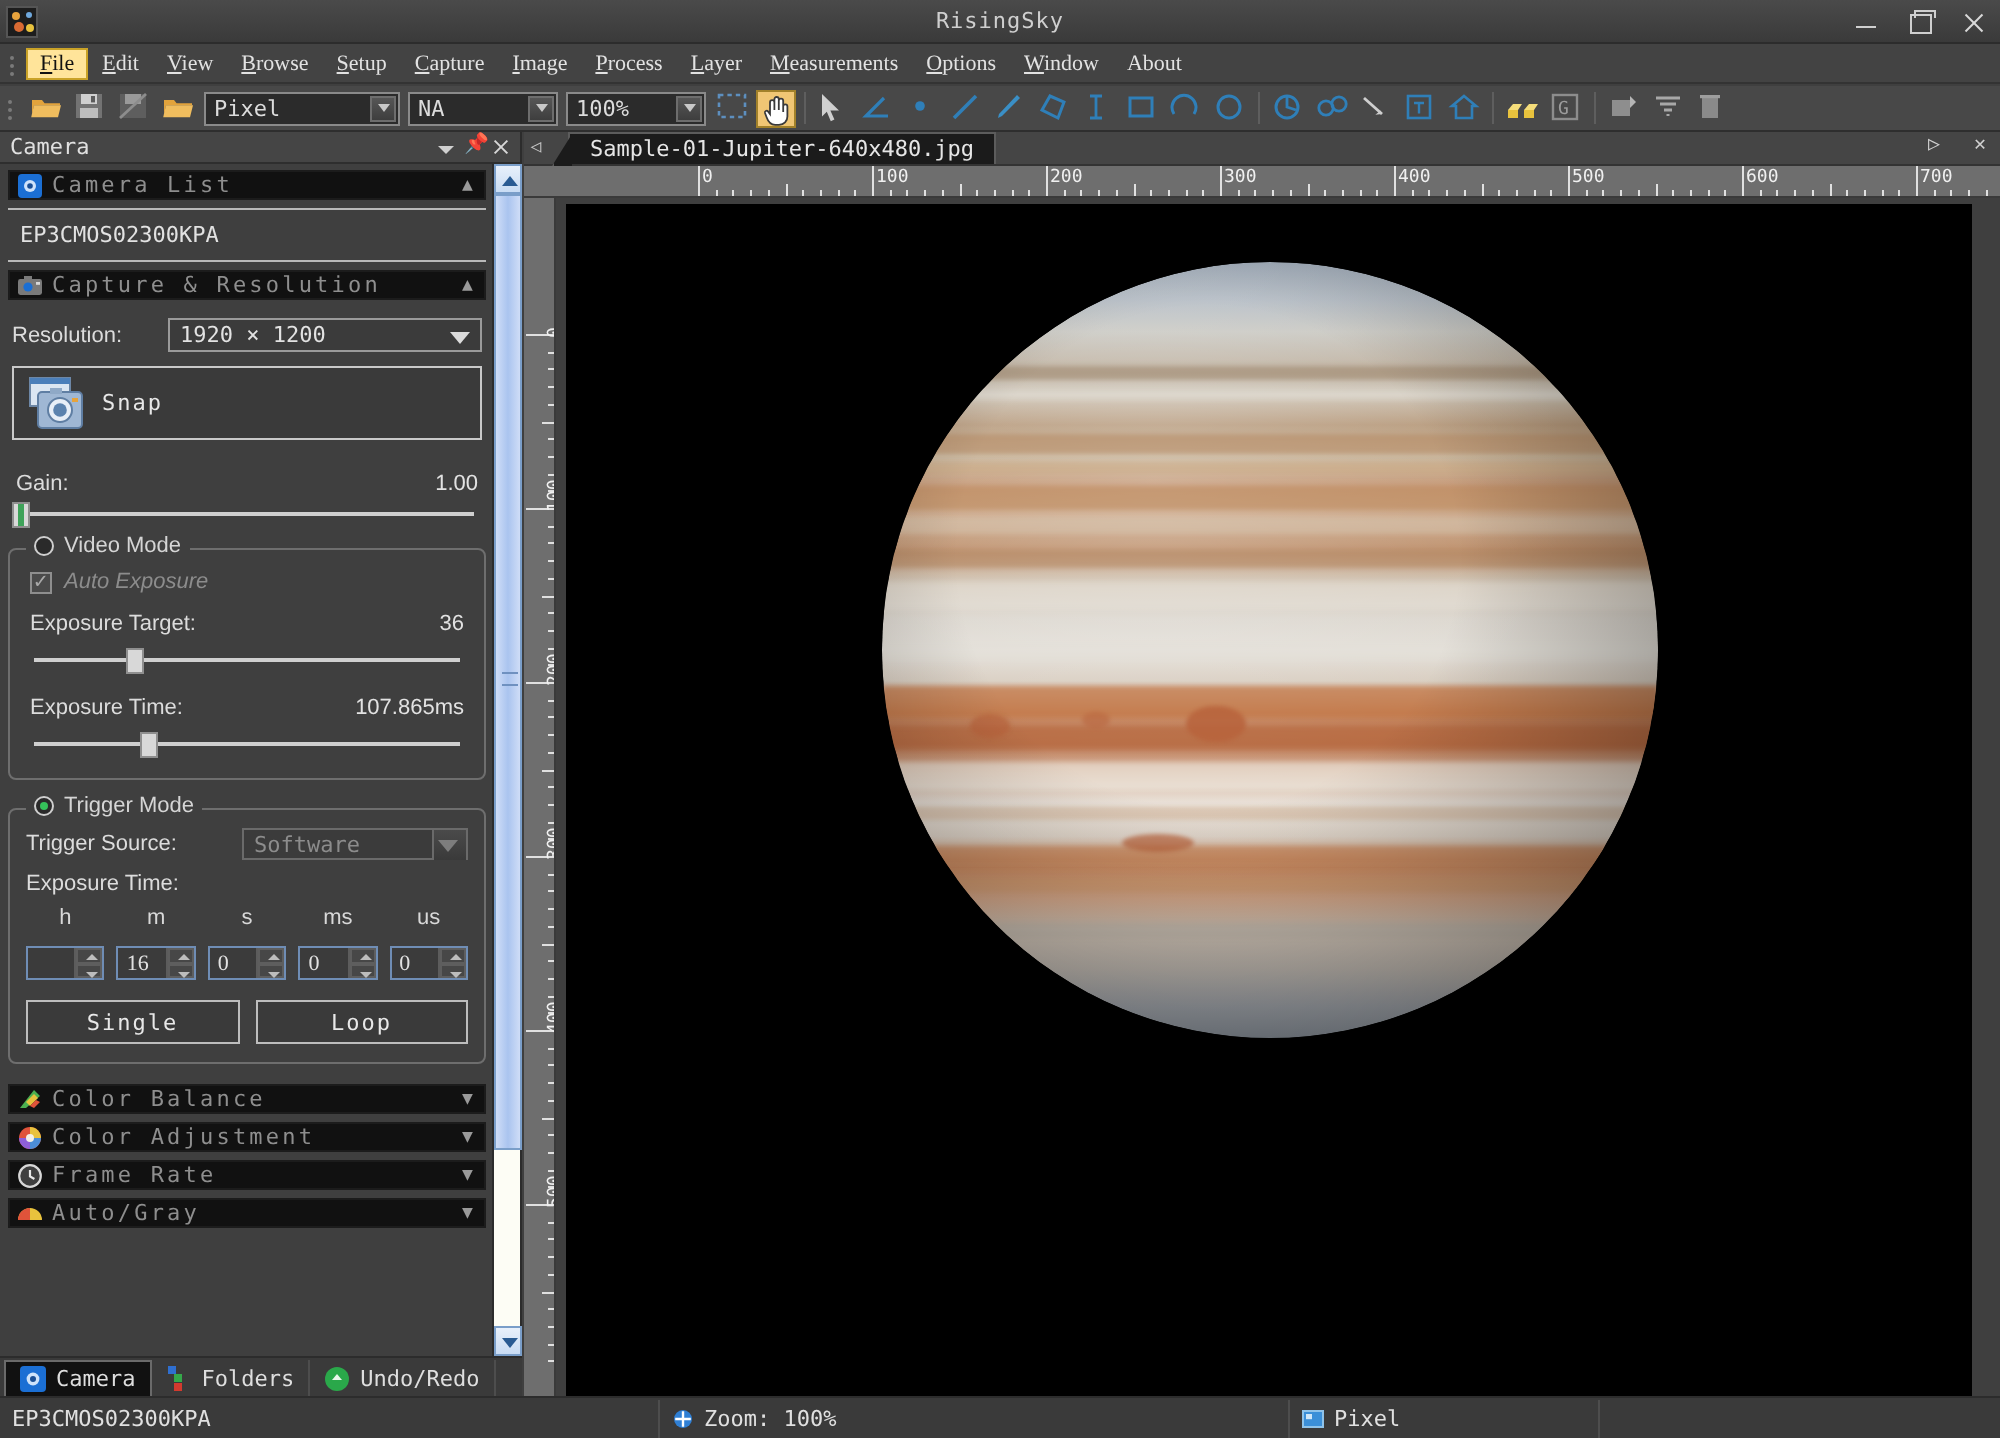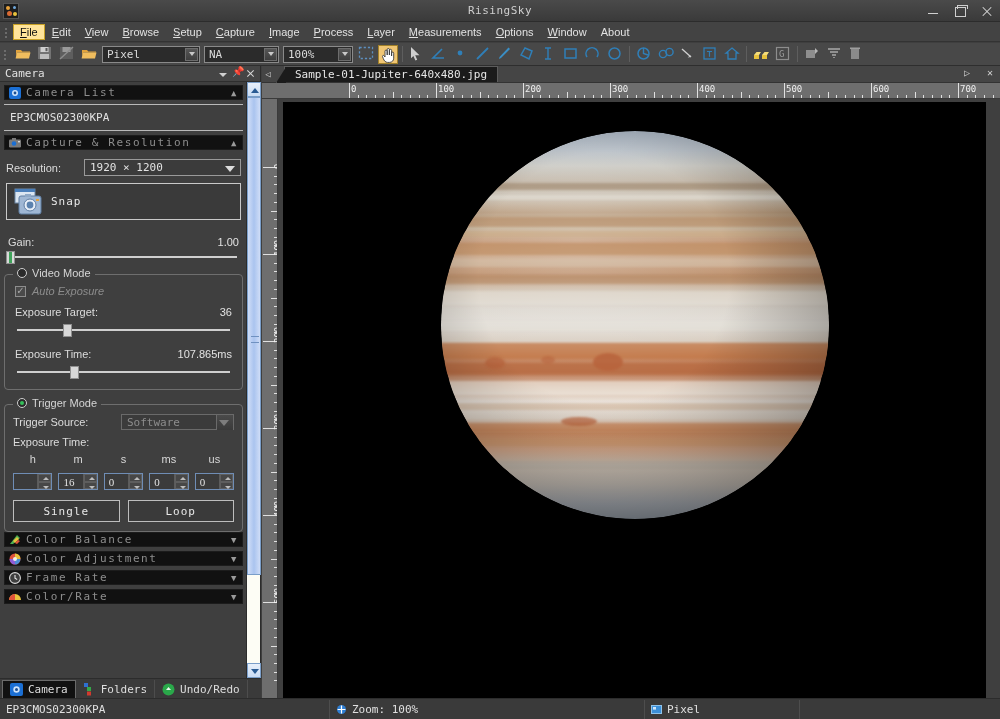--- a/index.html
+++ b/index.html
@@ -54,21 +54,21 @@
     display:flex; align-items:center; padding-left:3px;
   }
   .grip { width:6px; height:14px; margin-right:4px; position:relative; flex:none; }
   .grip::before, .grip::after {
     content:""; position:absolute; width:2px; height:2px; background:#7a7a7a; left:2px; border-radius:50%;
   }
   .grip::before { top:3px; box-shadow:0 4px 0 #7a7a7a, 0 8px 0 #7a7a7a; }
   .grip::after { display:none; }
   .menu-item {
     padding:2px 7px; color:#e2e2e2; font-size:11px; cursor:default; white-space:nowrap;
-    font-family:Liberation Sans, sans-serif;
+    font-family:Liberation Serif, serif;
   }
   .menu-item .acc { text-decoration: underline; }
   .menu-item.active { background:#ffe49a; color:#111; border:1px solid #c9a227; padding:1px 6px; }
 
   
   .toolbar {
     position:absolute; left:0; top:43px; width:1000px; height:23px;
     background:#484848; border-bottom:1px solid #2e2e2e;
     display:flex; align-items:center; padding-left:2px;
   }
@@ -704,21 +704,21 @@
             </div>
           </div>
 
         <div class="btnrow">
           <span class="btn flex1">Single</span>
           <span class="btn flex1">Loop</span>
         </div>
 
       </div>
 
-      <div id="collapsed-host" style="">
+      <div id="collapsed-host" style="margin-top:10px;">
           <div class="grp-title" style="margin-bottom: 4px;">
             <span class="gico"><svg width="12" height="12" viewBox="0 0 12 12">
                 <path d="M1 10L8 1l3 3-7 6z" fill="#4caf50"></path>
                 <path d="M4 7l4-4 2 2-4 4z" fill="#e8c23d"></path>
                 <path d="M6 9l3-3 2 1-3 3z" fill="#e0533a"></path>
               </svg></span>
             <span class="gname">Color Balance</span>
             <span class="gcar">▼</span>
           </div>
           <div class="grp-title" style="margin-bottom: 4px;">
@@ -738,21 +738,21 @@
                 <path d="M6 3v3.2l2.2 1.3" stroke="#e8e8e8" stroke-width="1.1" fill="none"></path>
               </svg></span>
             <span class="gname">Frame Rate</span>
             <span class="gcar">▼</span>
           </div>
           <div class="grp-title" style="margin-bottom: 4px;">
             <span class="gico"><svg width="12" height="12" viewBox="0 0 12 12">
                 <path d="M0 9a6 6 0 0112 0z" fill="#e8c23d"></path>
                 <path d="M0 9a6 6 0 016-6v6z" fill="#e0533a"></path>
               </svg></span>
-            <span class="gname">Color/Rate</span>
+            <span class="gname">Auto/Gray</span>
             <span class="gcar">▼</span>
           </div>
         </div>
     </div>
 
     <div class="scrollbar">
       <div class="sb-arrow"></div>
       <div class="sb-thumb"></div>
       <div class="sb-arrow dn"></div>
     </div>

